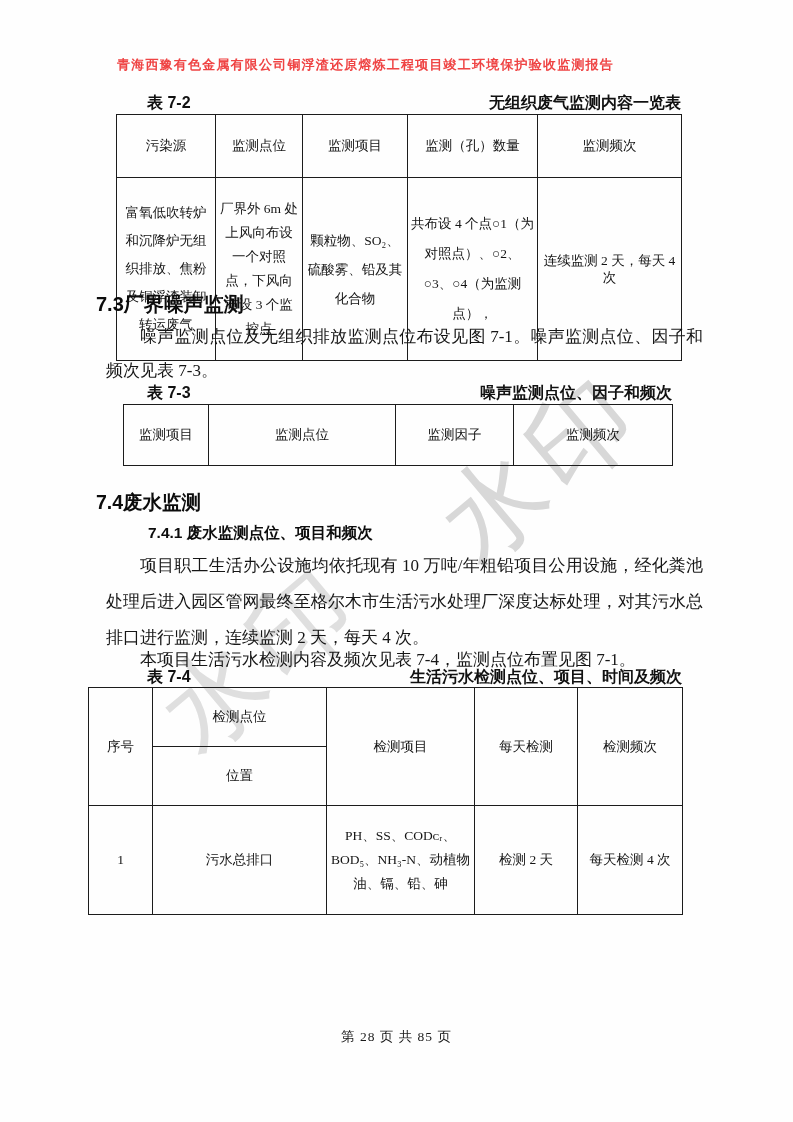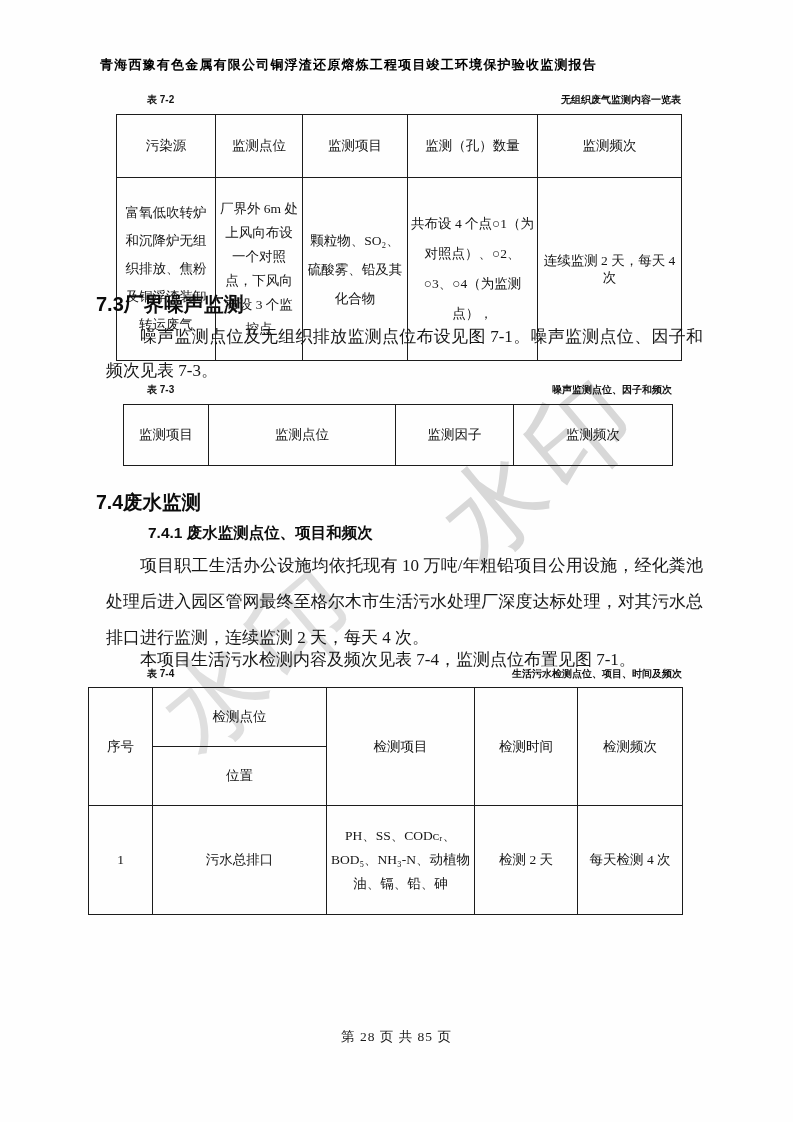--- a/index.html
+++ b/index.html
@@ -13,28 +13,28 @@
     position:absolute; z-index:0; pointer-events:none;
     font-family:"Liberation Sans","DejaVu Sans",sans-serif;
     color:#d8d8d8; transform:rotate(-40deg); white-space:nowrap;
   }
   .wm1 { left:430px; top:400px; font-size:102px; letter-spacing:10px; }
   .wm2 { left:150px; top:590px; font-size:102px; letter-spacing:10px; opacity:.8; }
 
   .layer { position:absolute; z-index:1; }
 
   .doc-header {
-    left:100px; top:56px; width:560px;
-    font-size:13px; letter-spacing:1.2px; color:#000000;
+    left:117px; top:56px; width:560px;
+    font-size:13px; letter-spacing:1.2px; color:#ef4444;
     font-weight:bold;
   }
 
   .tbl-caption {
     font-family:"Liberation Sans","DejaVu Sans",sans-serif;
-    font-weight:bold; font-size:10px; color:#111;
+    font-weight:bold; font-size:16px; color:#111;
   }
   .tbl-caption .tbl-label { position:absolute; top:0; }
   .tbl-caption .tbl-title { display:block; text-align:right; }
   .cap2 { left:116px; top:93px;  width:565px; }
   .cap2 .tbl-label { left:31px; }
   .cap3 { left:123px; top:383px; width:549px; }
   .cap3 .tbl-label { left:24px; }
   .cap4 { left:88px;  top:667px; width:594px; }
   .cap4 .tbl-label { left:59px; }
 
@@ -172,21 +172,21 @@
         <col style="width:174px">
         <col style="width:148px">
         <col style="width:103px">
         <col style="width:105px">
     </colgroup>
     <tbody>
       <tr class="hdr1">
         <th rowspan="2">序号</th>
         <th>检测点位</th>
         <th rowspan="2">检测项目</th>
-        <th rowspan="2">检测时间</th>
+        <th rowspan="2">每天检测</th>
         <th rowspan="2">检测频次</th>
       </tr>
       <tr class="hdr2">
         <th>位置</th>
       </tr>
       <tr class="body">
         <td>1</td>
         <td>污水总排口</td>
         <td class="lh-c3">PH、SS、CODᴄᵣ、BOD₅、NH₃-N、动植物油、镉、铅、砷</td>
         <td>检测 2 天</td>

